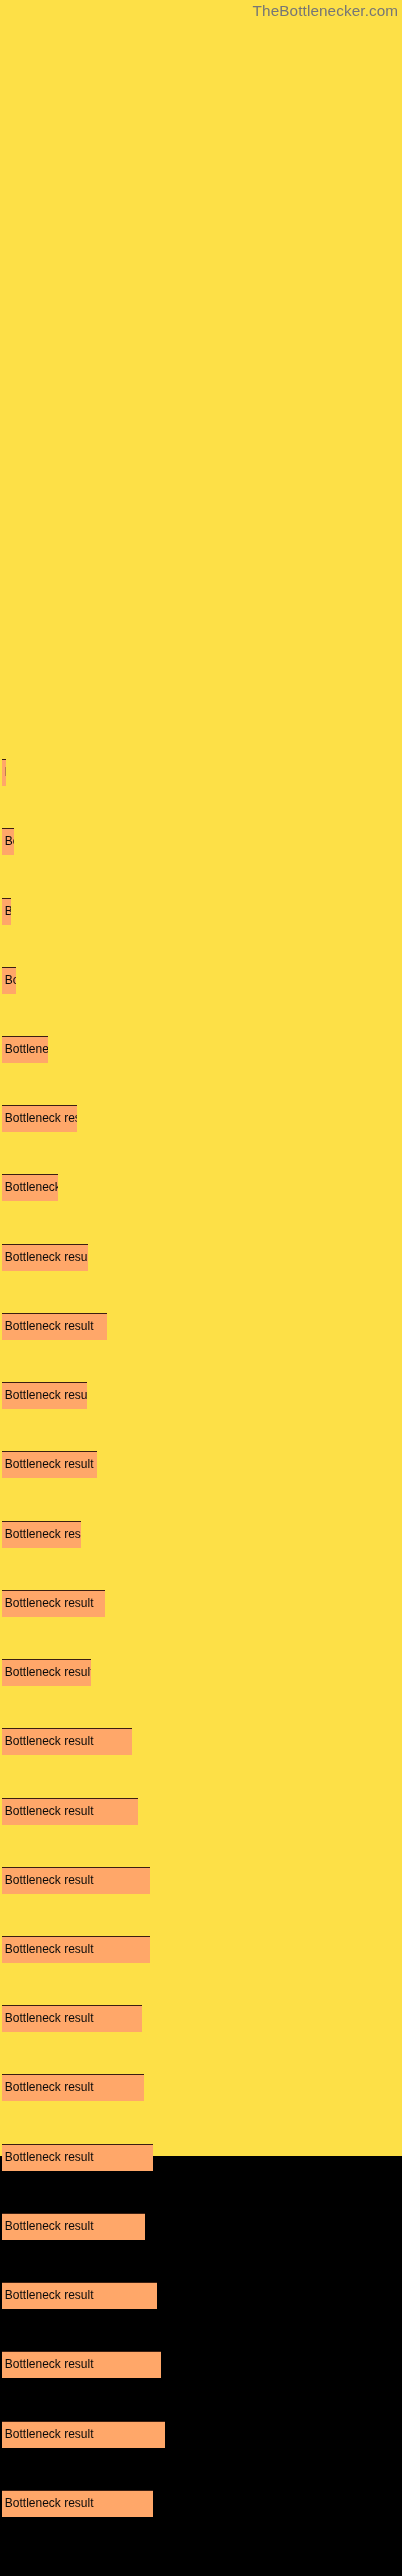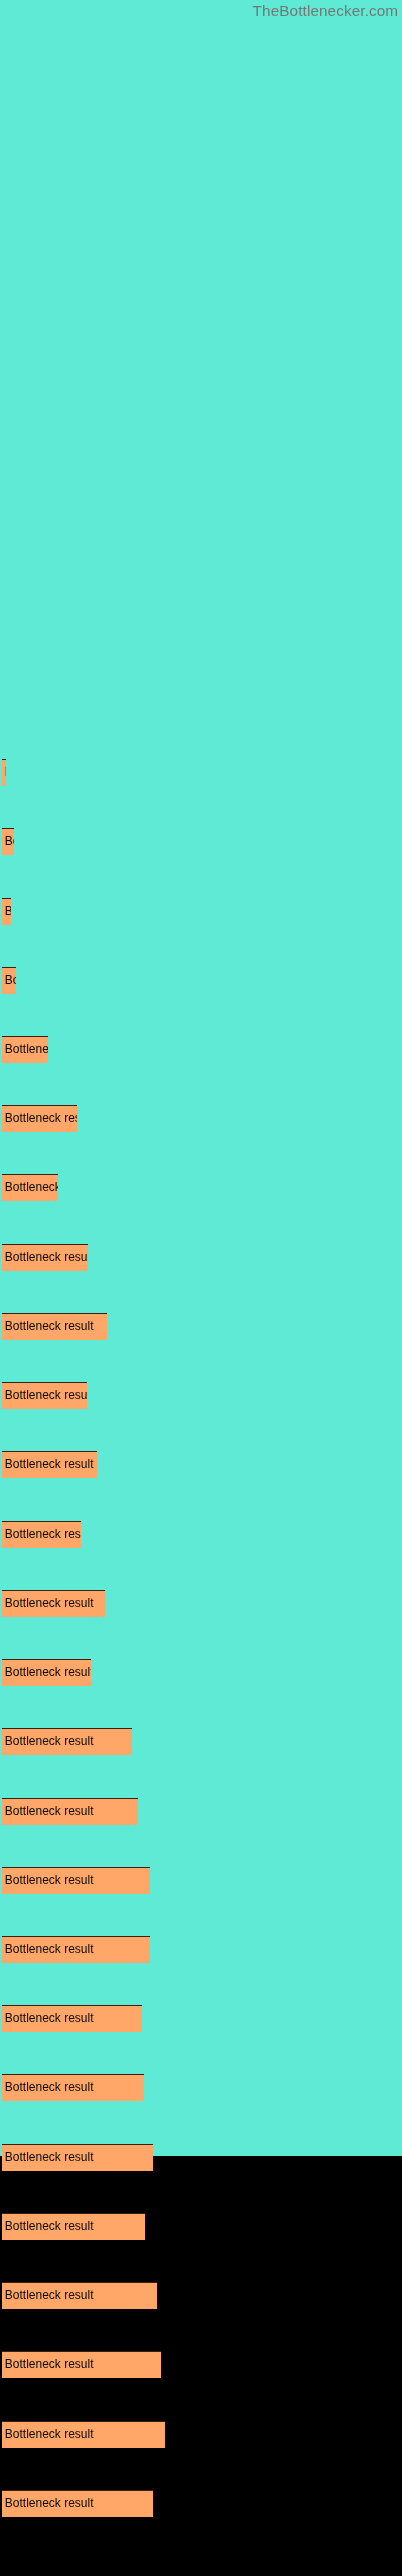--- a/index.html
+++ b/index.html
@@ -7,21 +7,21 @@
     width:403px;
     height:2576px;
     background:#000000;
     font-family:"Liberation Sans", sans-serif;
     overflow:hidden;
   }
   #page {
     position:relative;
     width:403px;
     height:2156px;
-    background:#5eead4;
+    background:#fde047;
     text-align:right;
   }
   
   #site-title {
     position:absolute;
     top:1.6px;
     right:4.8px;
     font-size:15.3px;
     line-height:17.7px;
     color:#767676;

